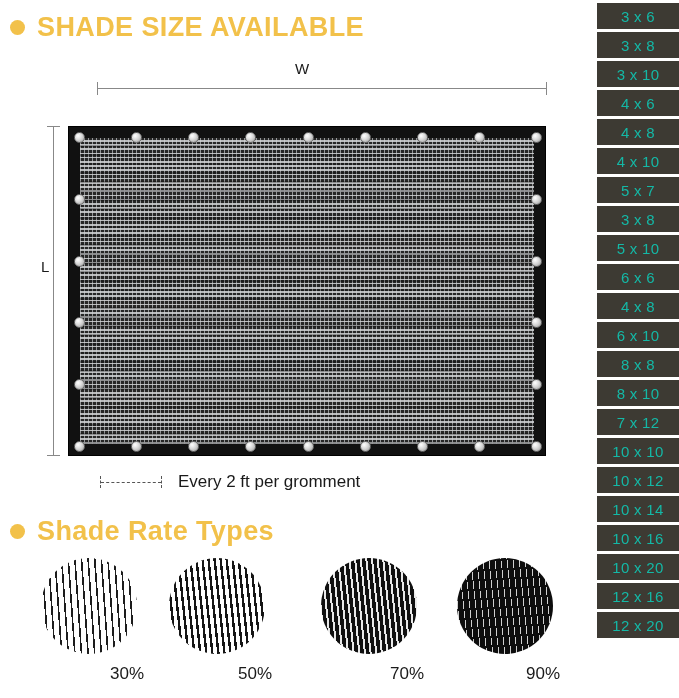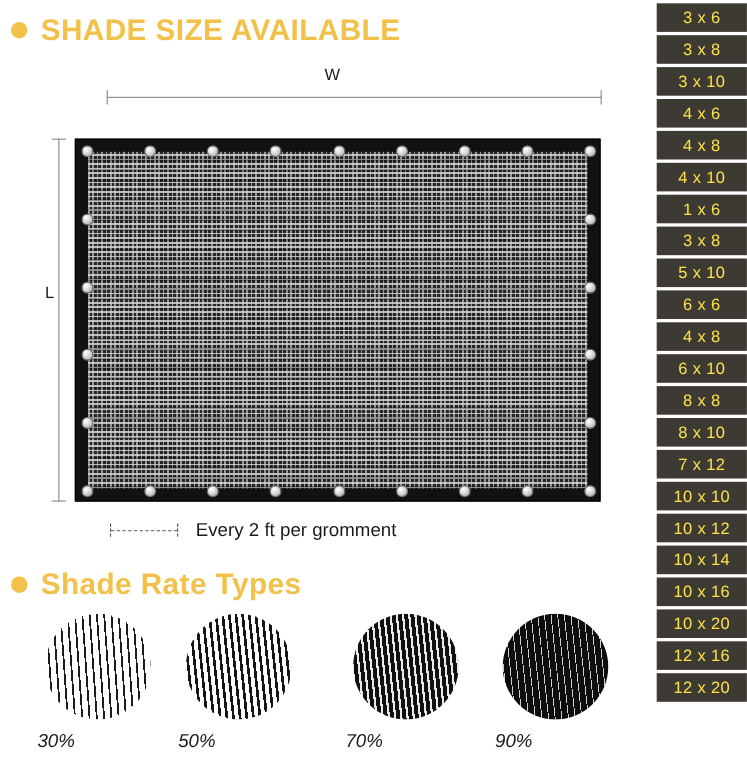--- a/index.html
+++ b/index.html
@@ -201,22 +201,21 @@
   .rates {
     position: absolute;
     left: 20px;
     top: 558px;
     width: 560px;
     height: 140px;
   }
   .rate {
     position: absolute;
     width: 110px;
-    text-align: left;
-    font-style: italic;
+    text-align: right;
   }
   .rate-swatch {
     width: 96px;
     height: 96px;
     margin: 0 auto;
     border-radius: 50%;
     background-color: #ffffff;
     overflow: hidden;
   }
   .rate-label {
@@ -260,21 +259,21 @@
     height: 698px;
     display: flex;
     flex-direction: column;
     gap: 3px;
     padding-top: 3px;
     box-sizing: border-box;
   }
   .size-chip {
     height: 26px;
     background: #3d3a33;
-    color: #fde047;
+    color: #14b8a6;
     font-size: 15px;
     display: flex;
     align-items: center;
     justify-content: center;
     letter-spacing: 0.3px;
     flex: 0 0 auto;
   }
 </style>
 </head>
 <body>
@@ -359,21 +358,21 @@
     </div>
   </div>
 
   <div class="size-list" id="size-list">
       <div class="size-chip">3 x 6</div>
       <div class="size-chip">3 x 8</div>
       <div class="size-chip">3 x 10</div>
       <div class="size-chip">4 x 6</div>
       <div class="size-chip">4 x 8</div>
       <div class="size-chip">4 x 10</div>
-      <div class="size-chip">1 x 6</div>
+      <div class="size-chip">5 x 7</div>
       <div class="size-chip">3 x 8</div>
       <div class="size-chip">5 x 10</div>
       <div class="size-chip">6 x 6</div>
       <div class="size-chip">4 x 8</div>
       <div class="size-chip">6 x 10</div>
       <div class="size-chip">8 x 8</div>
       <div class="size-chip">8 x 10</div>
       <div class="size-chip">7 x 12</div>
       <div class="size-chip">10 x 10</div>
       <div class="size-chip">10 x 12</div>

